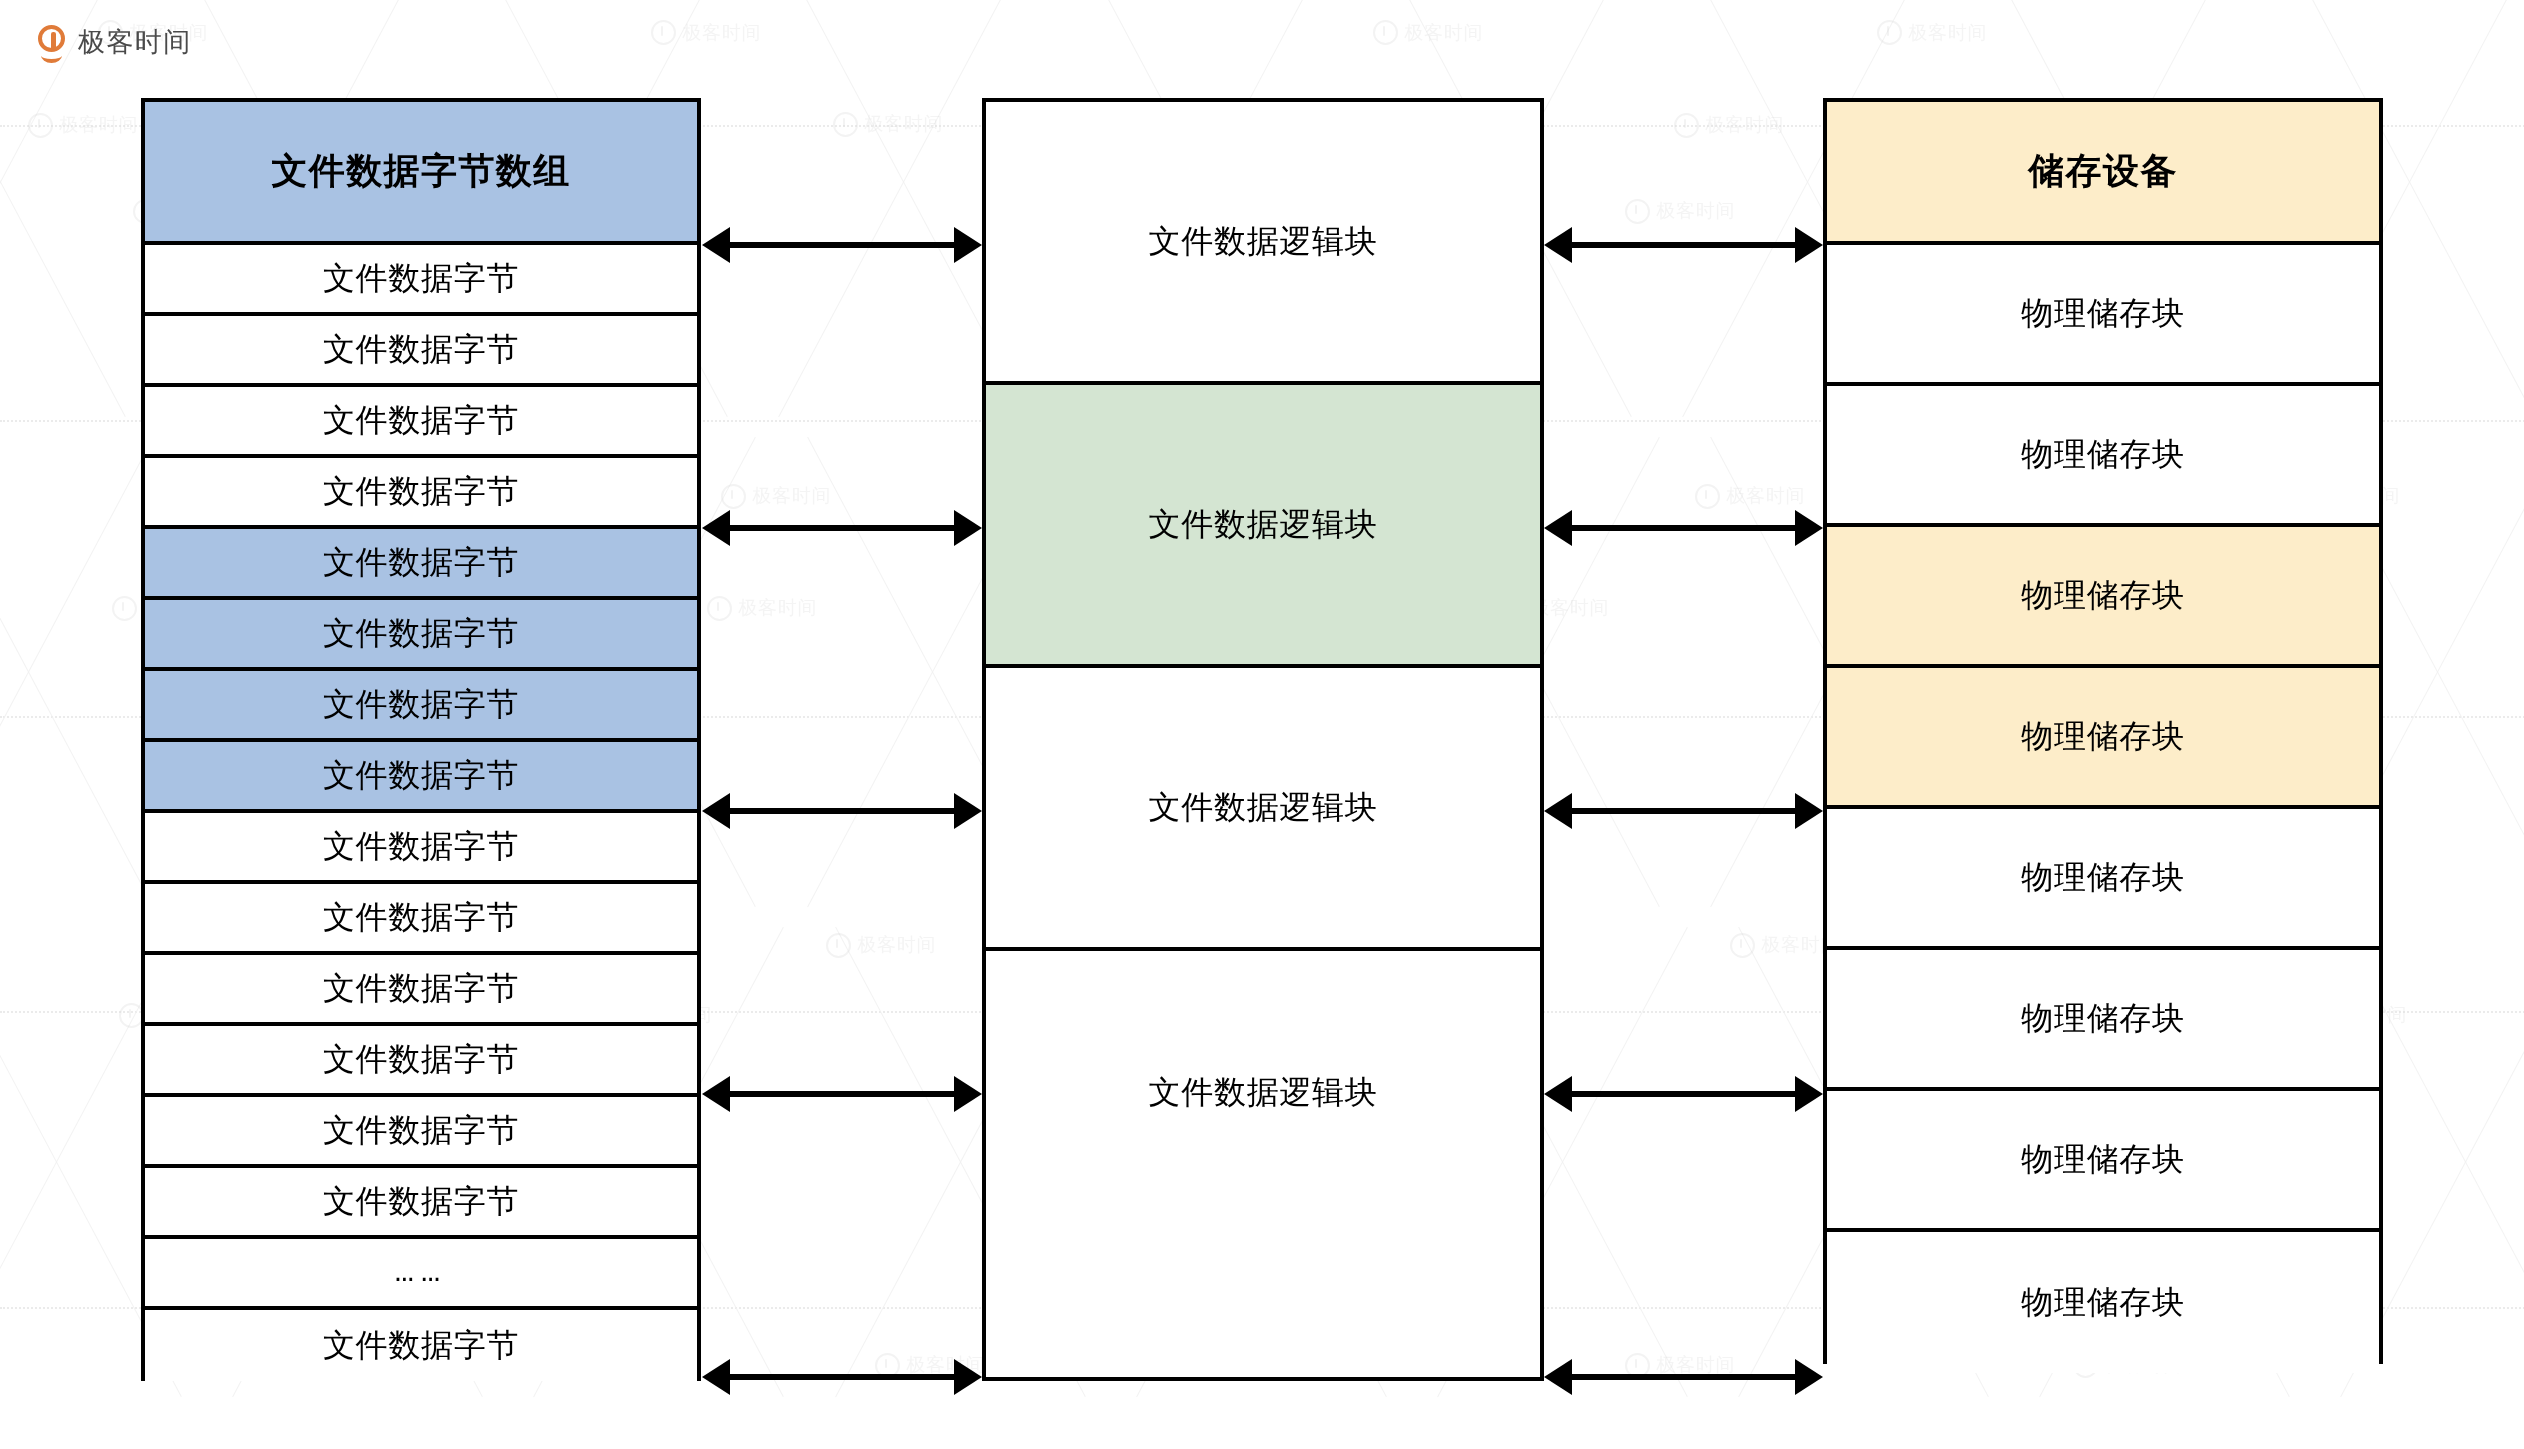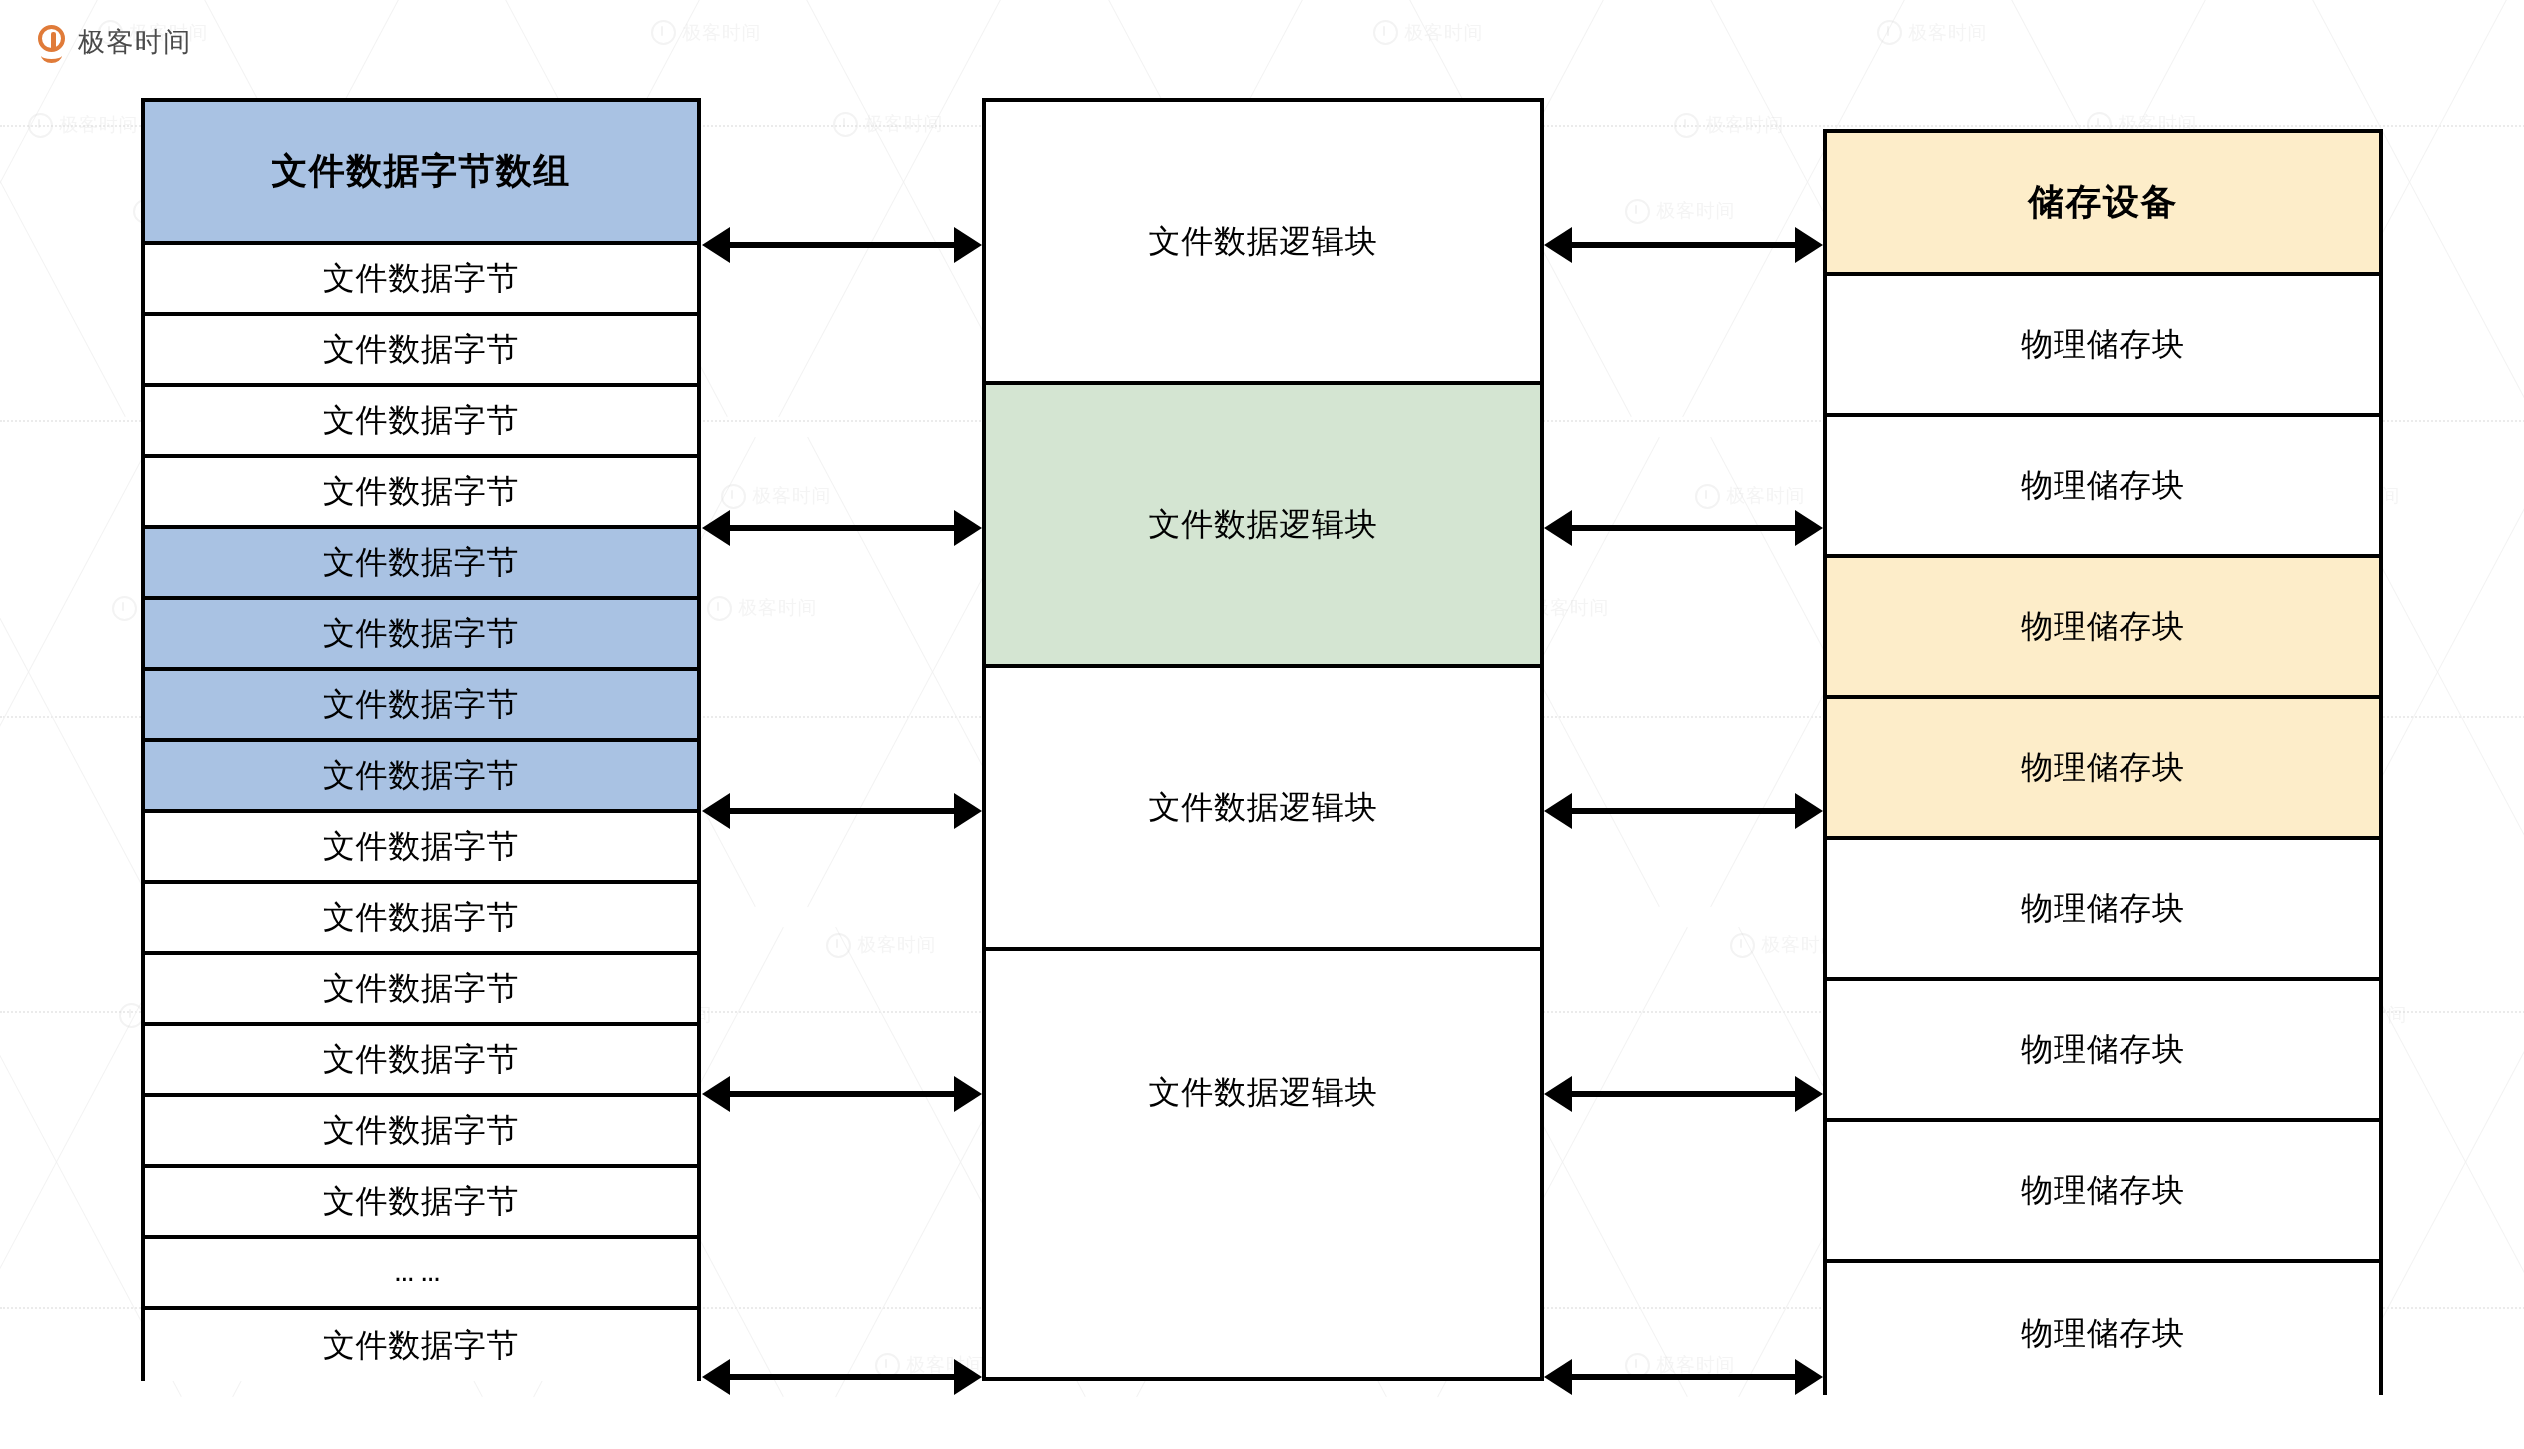--- a/index.html
+++ b/index.html
@@ -371,21 +371,21 @@
       <div class="cell body " style="height: 71px;">文件数据字节</div>
       <div class="cell dots " style="height: 71px;">……</div>
       <div class="cell body " style="height: 71px;">文件数据字节</div>
     </div>
     <div class="column" style="left: 982px; top: 98px; width: 562px; height: 1283px;">
       <div class="cell body " style="height: 283px;">文件数据逻辑块</div>
       <div class="cell body fill-green" style="height: 283px;">文件数据逻辑块</div>
       <div class="cell body " style="height: 283px;">文件数据逻辑块</div>
       <div class="cell body " style="height: 283px;">文件数据逻辑块</div>
     </div>
-    <div class="column" style="left: 1823px; top: 98px; width: 560px; height: 1266px; margin-top: 31px;">
+    <div class="column" style="left: 1823px; top: 98px; width: 560px; height: 1266px;">
       <div class="cell header fill-cream" style="height: 143px;">储存设备</div>
       <div class="cell body " style="height: 141px;">物理储存块</div>
       <div class="cell body " style="height: 141px;">物理储存块</div>
       <div class="cell body fill-cream" style="height: 141px;">物理储存块</div>
       <div class="cell body fill-cream" style="height: 141px;">物理储存块</div>
       <div class="cell body " style="height: 141px;">物理储存块</div>
       <div class="cell body " style="height: 141px;">物理储存块</div>
       <div class="cell body " style="height: 141px;">物理储存块</div>
       <div class="cell body " style="height: 141px;">物理储存块</div>
     </div>

